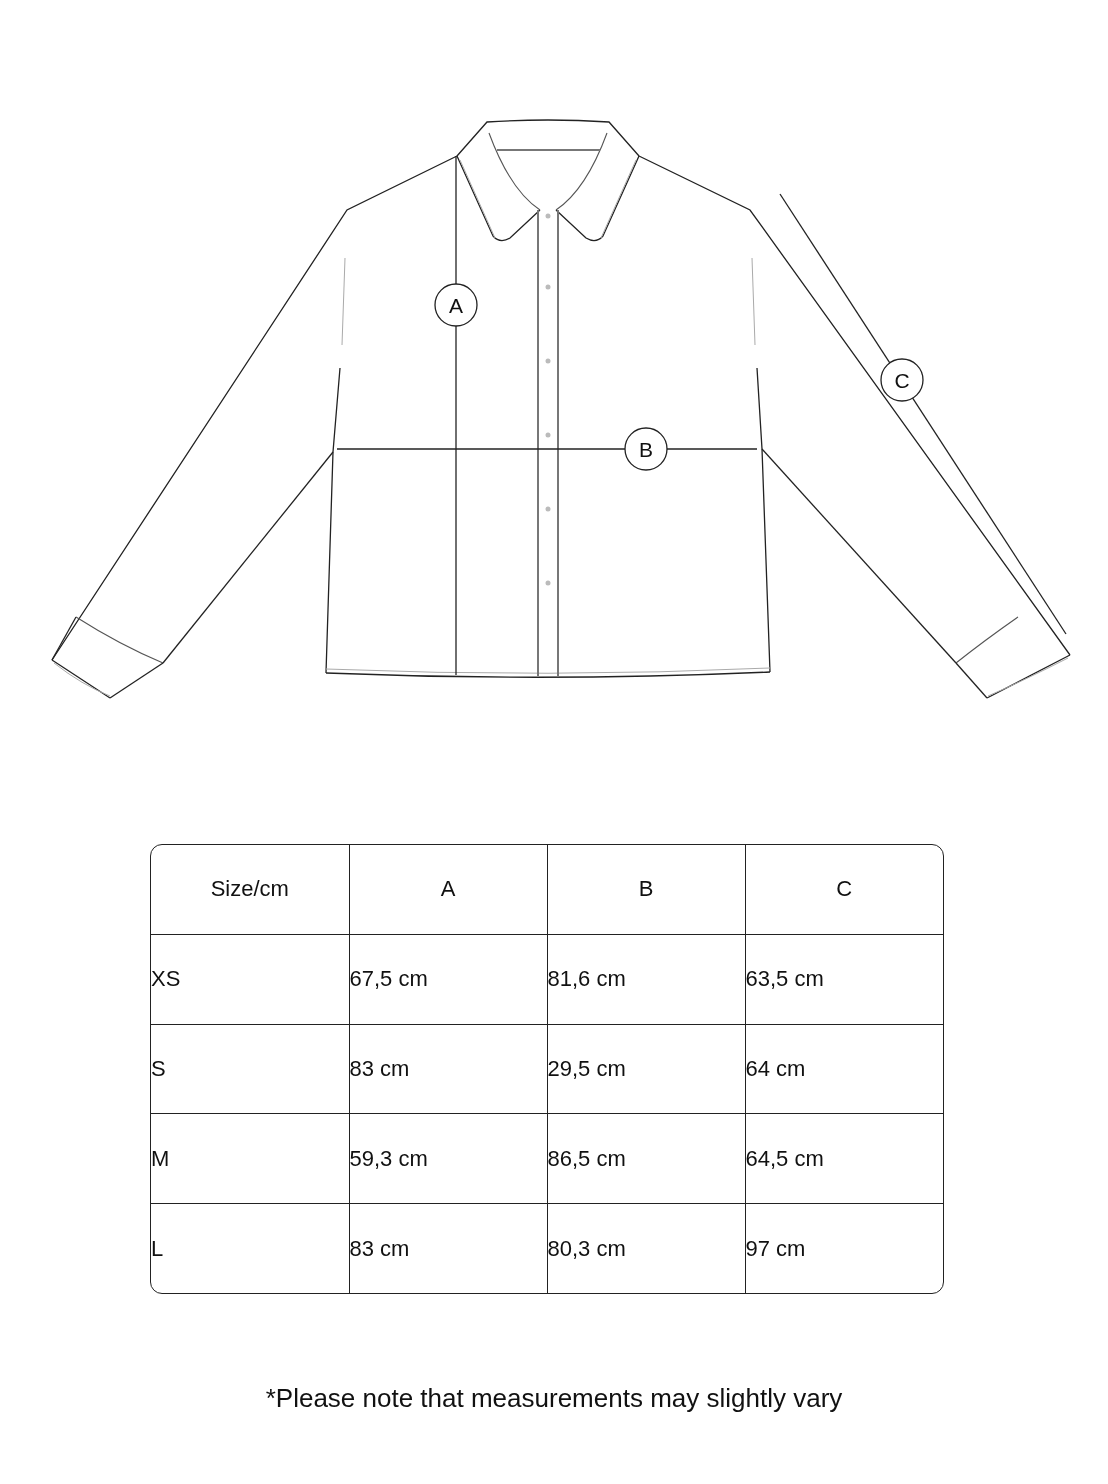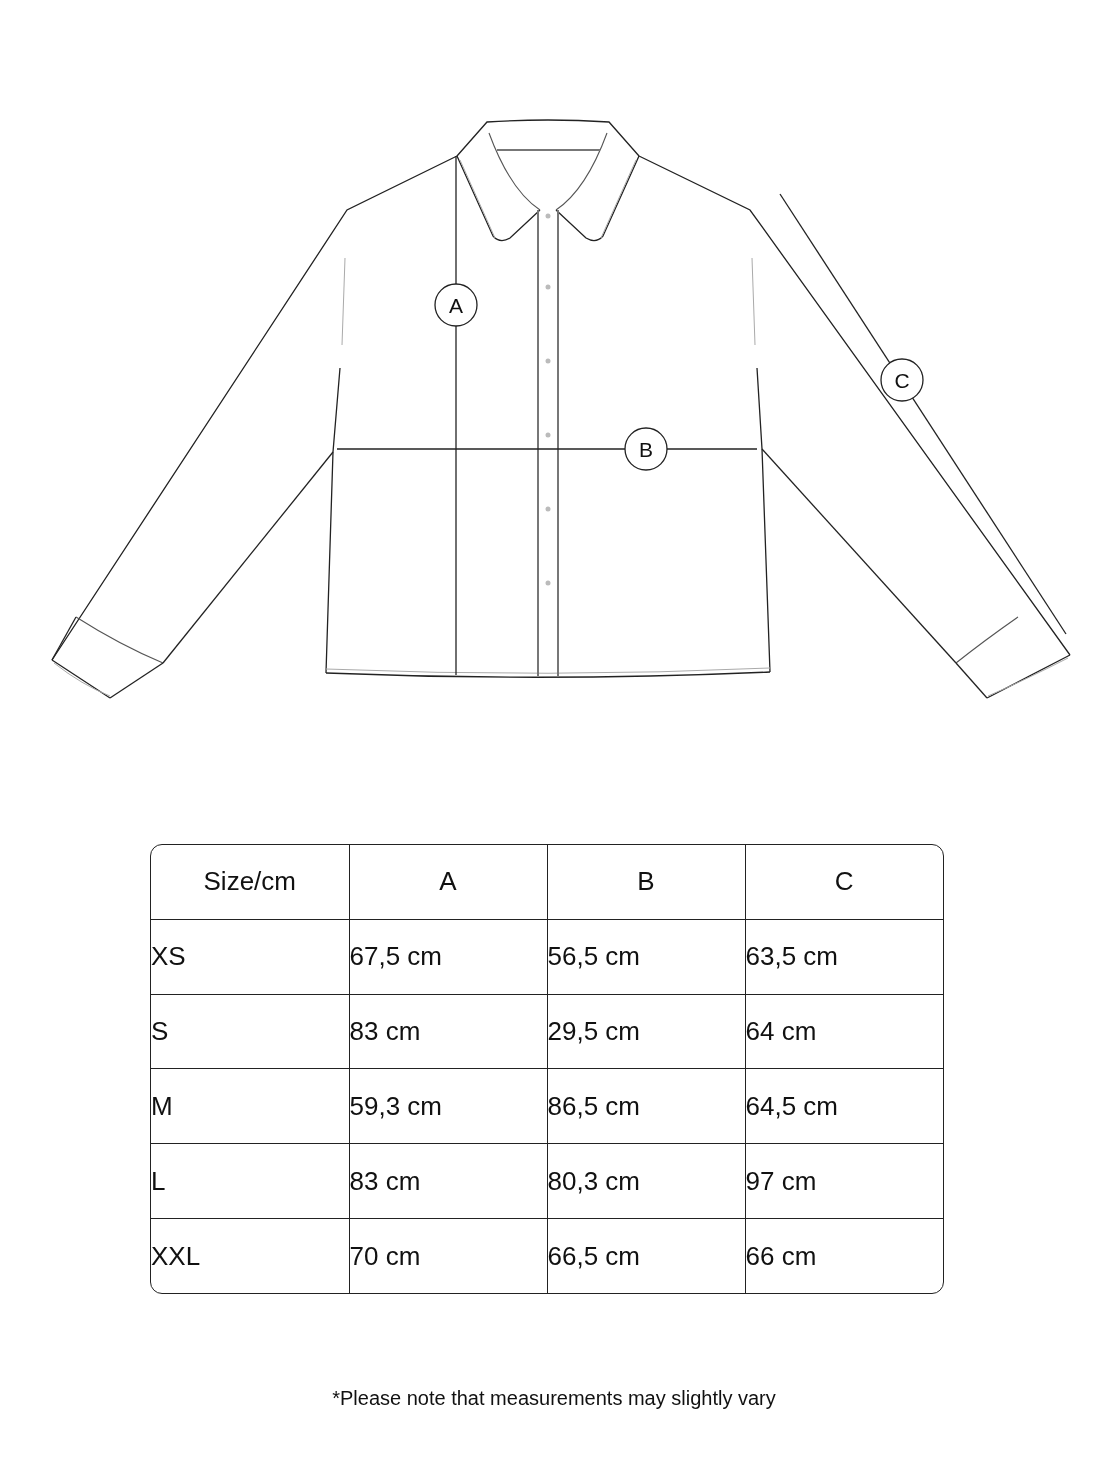--- a/index.html
+++ b/index.html
@@ -14,29 +14,29 @@
   #sketch .lbl-circle { fill:#fff; stroke:#222; stroke-width:1.3; }
   #sketch text { font-family:"Liberation Sans", sans-serif; font-size:21px; fill:#111; }
 
   .size-table-wrap {
     position:absolute; left:150px; top:844px; width:794px; height:450px;
     border:1.5px solid #222; border-radius:12px; overflow:hidden; box-sizing:border-box;
   }
   table.size-table { width:100%; height:100%; border-collapse:collapse; table-layout:fixed; }
   table.size-table td, table.size-table th {
     border:1.3px solid #222; vertical-align:middle;
-    font-size:26px; font-weight:normal; color:#111; height:64px; padding:0;
+    font-size:22px; font-weight:normal; color:#111; height:64px; padding:0;
   }
   table.size-table tr:first-child > * { border-top:none; }
   table.size-table tr:last-child > * { border-bottom:none; }
   table.size-table tr > *:first-child { border-left:none; }
   table.size-table tr > *:last-child { border-right:none; }
 
   .footnote { position:absolute; left:0; width:1108px; top:1383px; text-align:center;
-              font-size:20px; line-height:30px; color:#111; }
+              font-size:26px; line-height:30px; color:#111; }
 </style>
 </head>
 <body>
 
 <svg id="sketch" viewBox="0 0 1108 780" xmlns="http://www.w3.org/2000/svg">
   <g>
 
     <path class="ln" d="M457,156 L347,210 L52,660"></path>
 
     <path class="ln" d="M333,452 L163,663"></path>
@@ -112,46 +112,40 @@
     <tbody>
         <tr>
       <th>Size/cm</th>
       <th>A</th>
       <th>B</th>
       <th>C</th>
     </tr>
     <tr>
       <td>XS</td>
       <td>67,5 cm</td>
-      <td>56,5 cm</td>
+      <td>81,6 cm</td>
       <td>63,5 cm</td>
     </tr>
     <tr>
       <td>S</td>
       <td>83 cm</td>
       <td>29,5 cm</td>
       <td>64 cm</td>
     </tr>
     <tr>
       <td>M</td>
       <td>59,3 cm</td>
       <td>86,5 cm</td>
       <td>64,5 cm</td>
     </tr>
     <tr>
       <td>L</td>
       <td>83 cm</td>
       <td>80,3 cm</td>
       <td>97 cm</td>
     </tr>
-    <tr>
-      <td>XXL</td>
-      <td>70 cm</td>
-      <td>66,5 cm</td>
-      <td>66 cm</td>
-    </tr>
   </tbody>
     </table>
 </div>
 
 <div class="footnote">
   <div>*Please note that measurements may slightly vary</div>
 </div>
 
 </body></html>

